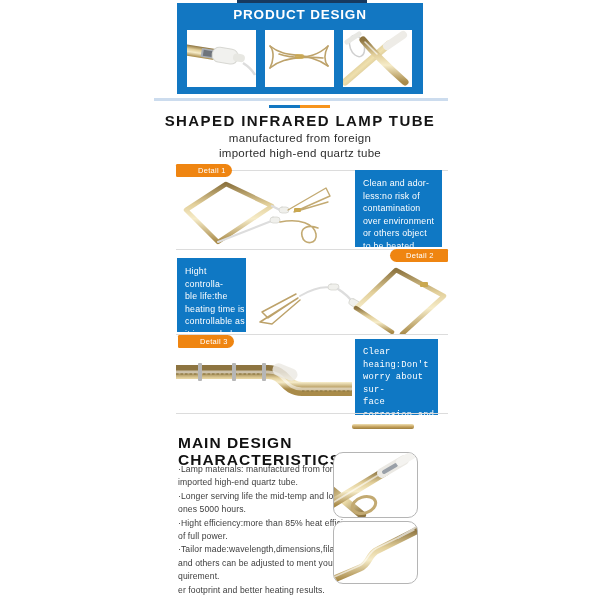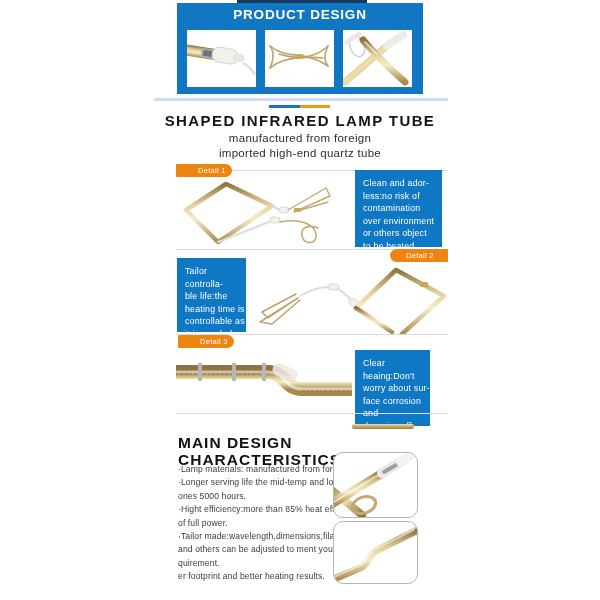--- a/index.html
+++ b/index.html
@@ -30,21 +30,21 @@
   .tag{height:13px;background:#ef8511;color:#ffffff;font-size:7.5px;line-height:13px;
        letter-spacing:0.3px;}
   .tag-left{border-radius:2px 10px 10px 2px;padding-left:22px;width:34px;}
   .tag-right{border-radius:10px 2px 2px 10px;padding-left:16px;width:42px;}
 
   
   .callout{background:#0f78c4;color:#ffffff;font-size:8.8px;line-height:12.6px;
            padding:7px 0 0 8px;box-sizing:border-box;letter-spacing:0.2px;}
   .co1{left:355px;top:170px;width:87px;height:77px;}
   .co2{left:177px;top:258px;width:69px;height:74px;}
-  .co3{left:355px;top:350px;width:75px;height:76px;}
+  .co3{left:355px;top:339px;width:83px;height:76px;font-family:Liberation Mono, monospace;}
 
   
   .md-heading{left:178px;top:434px;width:200px;color:#111111;font-size:15.5px;
               font-weight:bold;letter-spacing:1px;line-height:17px;}
   .md-lines{left:178px;top:463px;width:165px;color:#3c3c3c;font-size:8.6px;
             line-height:13.4px;letter-spacing:0.1px;}
   .md-lines div{white-space:nowrap;}
   .photo-frame{left:333px;width:85px;background:#ffffff;border:1px solid #b5b5b5;
                border-radius:10px;overflow:hidden;box-sizing:border-box;}
   .pf1{top:452px;height:66px;} .pf2{top:521px;height:63px;}
@@ -146,21 +146,21 @@
     <div>contamination</div>
     <div>over environment</div>
     <div>or others object</div>
     <div>to be heated.</div>
   </div>
 
   <div class="abs rule" style="top:249px;"></div>
   <div class="abs tag tag-right" style="left:390px;top:249px;">Detail 2</div>
 
   <div class="abs callout co2">
-    <div>Tailor controlla-</div>
+    <div>Hight controlla-</div>
     <div>ble life:the</div>
     <div>heating time is</div>
     <div>controllable as</div>
     <div>it is needed.</div>
   </div>
 
   <div class="abs" style="left:252px;top:256px;">
     <svg width="196" height="78" viewBox="0 0 196 78">
       <g fill="none" stroke-linecap="round" stroke-linejoin="round">
         <path d="M44,38 L10,56 L16,62 L46,42 L8,66 L20,68 L48,44" stroke="#bda26a" stroke-width="1.5"></path>
@@ -206,20 +206,21 @@
 
   <div class="abs tube-strip"></div>
 
   <div class="abs md-heading">
     <div>MAIN DESIGN</div>
     <div>CHARACTERISTICS</div>
   </div>
 
   <div class="abs md-lines">
     <div>·Lamp materials: manufactured from foreign</div>
+    <div>imported high-end quartz tube.</div>
     <div>·Longer serving life the mid-temp and low-temp</div>
     <div>ones 5000 hours.</div>
     <div>·Hight efficiency:more than 85% heat efficiency</div>
     <div>of full power.</div>
     <div>·Tailor made:wavelength,dimensions,filaments</div>
     <div>and others can be adjusted to ment your re-</div>
     <div>quirement.</div>
     <div>er footprint and better heating results.</div>
   </div>
 

